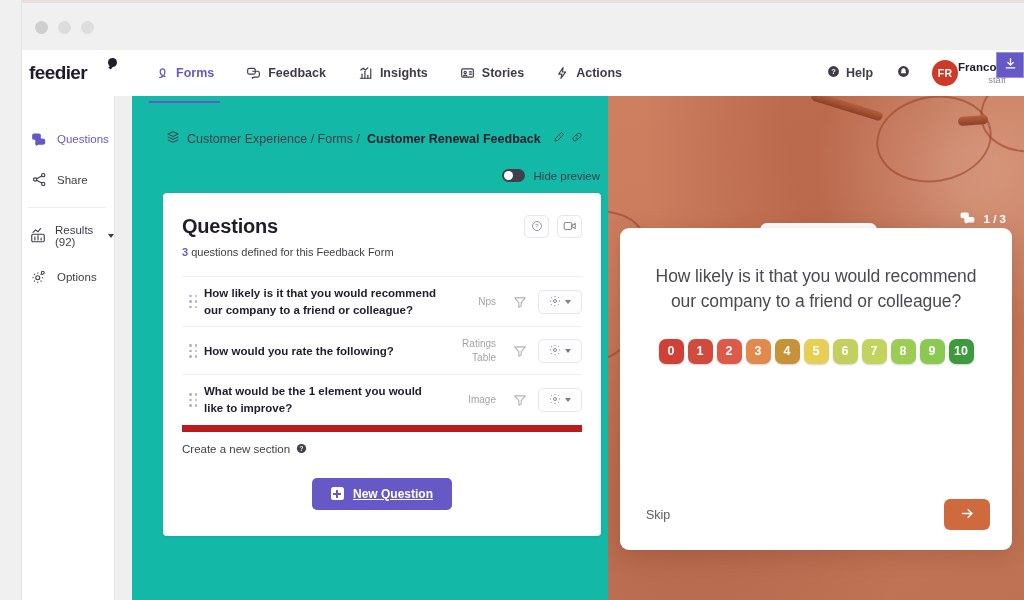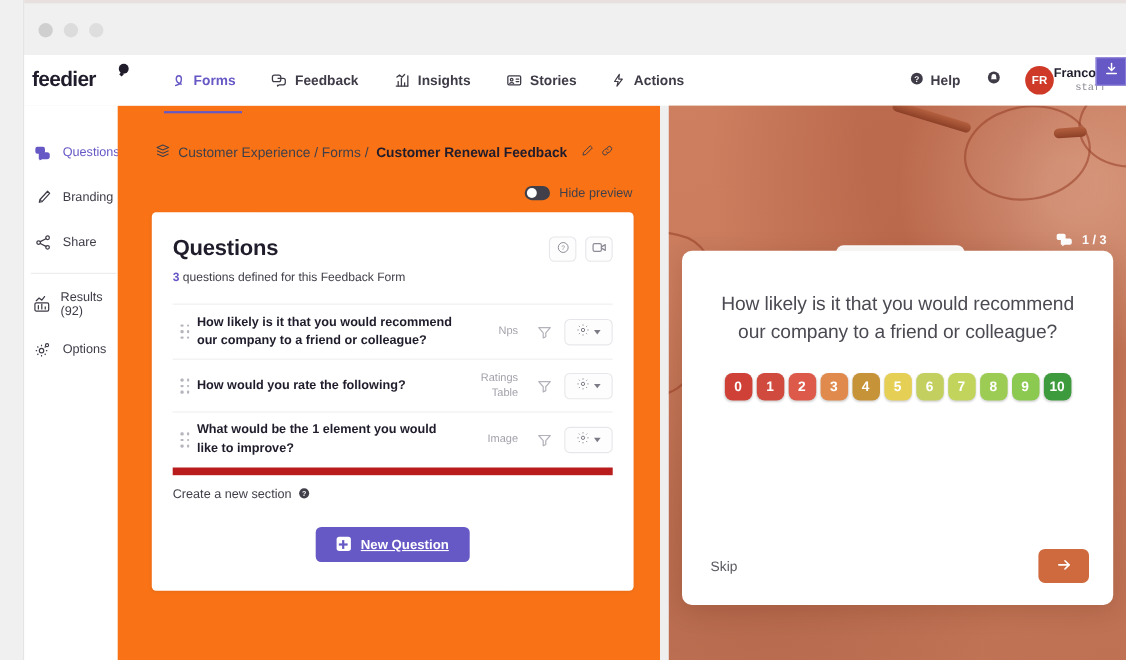--- a/index.html
+++ b/index.html
@@ -84,21 +84,21 @@
   .bell { padding: 0 12px; cursor: pointer; display: flex; align-items: center; }
   .avatar-wrap { display: flex; align-items: center; gap: 0; padding: 0 4px 0 10px; cursor: pointer; text-align: right;}
   .avatar {
     width: 26px; height: 26px; border-radius: 50%;
     background: #cf3a28; color: #fff;
     font-size: 10.5px; font-weight: bold;
     display: flex; align-items: center; justify-content: center;
     letter-spacing: 0.2px;
   }
   .uname { font-size: 11.5px; font-weight: bold; color: #201c2b; line-height: 1.25; }
-  .urole { font-size: 9.5px; color: #8c8a94; line-height: 1.25; font-family: Liberation Mono, monospace; }
+  .urole { font-size: 9.5px; color: #8c8a94; line-height: 1.25; }
   .caret-dn {
     width: 0; height: 0; margin-left: 6px;
     border-left: 4.5px solid transparent; border-right: 4.5px solid transparent;
     border-top: 5px solid #3f3b47;
   }
   .dlbtn {
     position: absolute; top: 52px; right: 0;
     width: 28px; height: 26px; background: #6658c5;
     border: 1.5px solid #9b90dd;
     display: flex; align-items: center; justify-content: center;
@@ -122,23 +122,23 @@
   .side-item .sv { width: 18px; display: flex; justify-content: center; }
   .side-sep { height: 1px; background: #ececef; margin: 7px 8px 7px 6px; }
   .mini-caret {
     width: 0; height: 0; margin-left: 2px;
     border-left: 3.5px solid transparent; border-right: 3.5px solid transparent;
     border-top: 4px solid #3f3b47;
   }
 
   
   .main {
-    position: absolute; top: 96px; left: 107px;
+    position: absolute; top: 96px; left: 132px;
     width: 493px; height: 504px;
-    background: #f97316;
+    background: #14b8a6;
     overflow: hidden;
   }
   .breadcrumb {
     display: flex; align-items: center; gap: 7px;
     padding: 34px 0 0 34px;
     font-size: 12.5px; color: #41404a;
   }
   .bc-strong { font-weight: bold; color: #201c2b; }
   .bc-icons { display: flex; gap: 6px; margin-left: 5px; align-items: center; }
 
@@ -448,29 +448,20 @@
     <div class="side-item active">
       <span class="sv">
         <svg width="16" height="15" viewBox="0 0 24 24" fill="#6658c5">
           <rect x="1" y="4" width="14" height="10" rx="3"></rect>
           <path d="M6 12h12a4 4 0 0 1 4 4v2a4 4 0 0 1-4 4h-7l-4 2v-2H6z"></path>
         </svg>
       </span>
       <span>Questions</span>
     </div>
 
-    <div class="side-item">
-      <span class="sv">
-        <svg width="15" height="15" viewBox="0 0 24 24" fill="none" stroke="#3f3b47" stroke-width="1.8" stroke-linejoin="round">
-          <path d="M18 3l3 3-11 12-4 1 1-4z"></path>
-          <path d="M7 15l2 2"></path>
-        </svg>
-      </span>
-      <span>Branding</span>
-    </div>
 
     <div class="side-item">
       <span class="sv">
         <svg width="15" height="15" viewBox="0 0 24 24" fill="none" stroke="#3f3b47" stroke-width="1.8">
           <circle cx="18" cy="5" r="2.6"></circle>
             <circle cx="18" cy="19" r="2.6"></circle>
             <circle cx="5" cy="12" r="2.6"></circle>
           <path d="M7.4 10.7l8.2-4.2M7.4 13.3l8.2 4.2" stroke-linecap="round"></path>
         </svg>
       </span>

